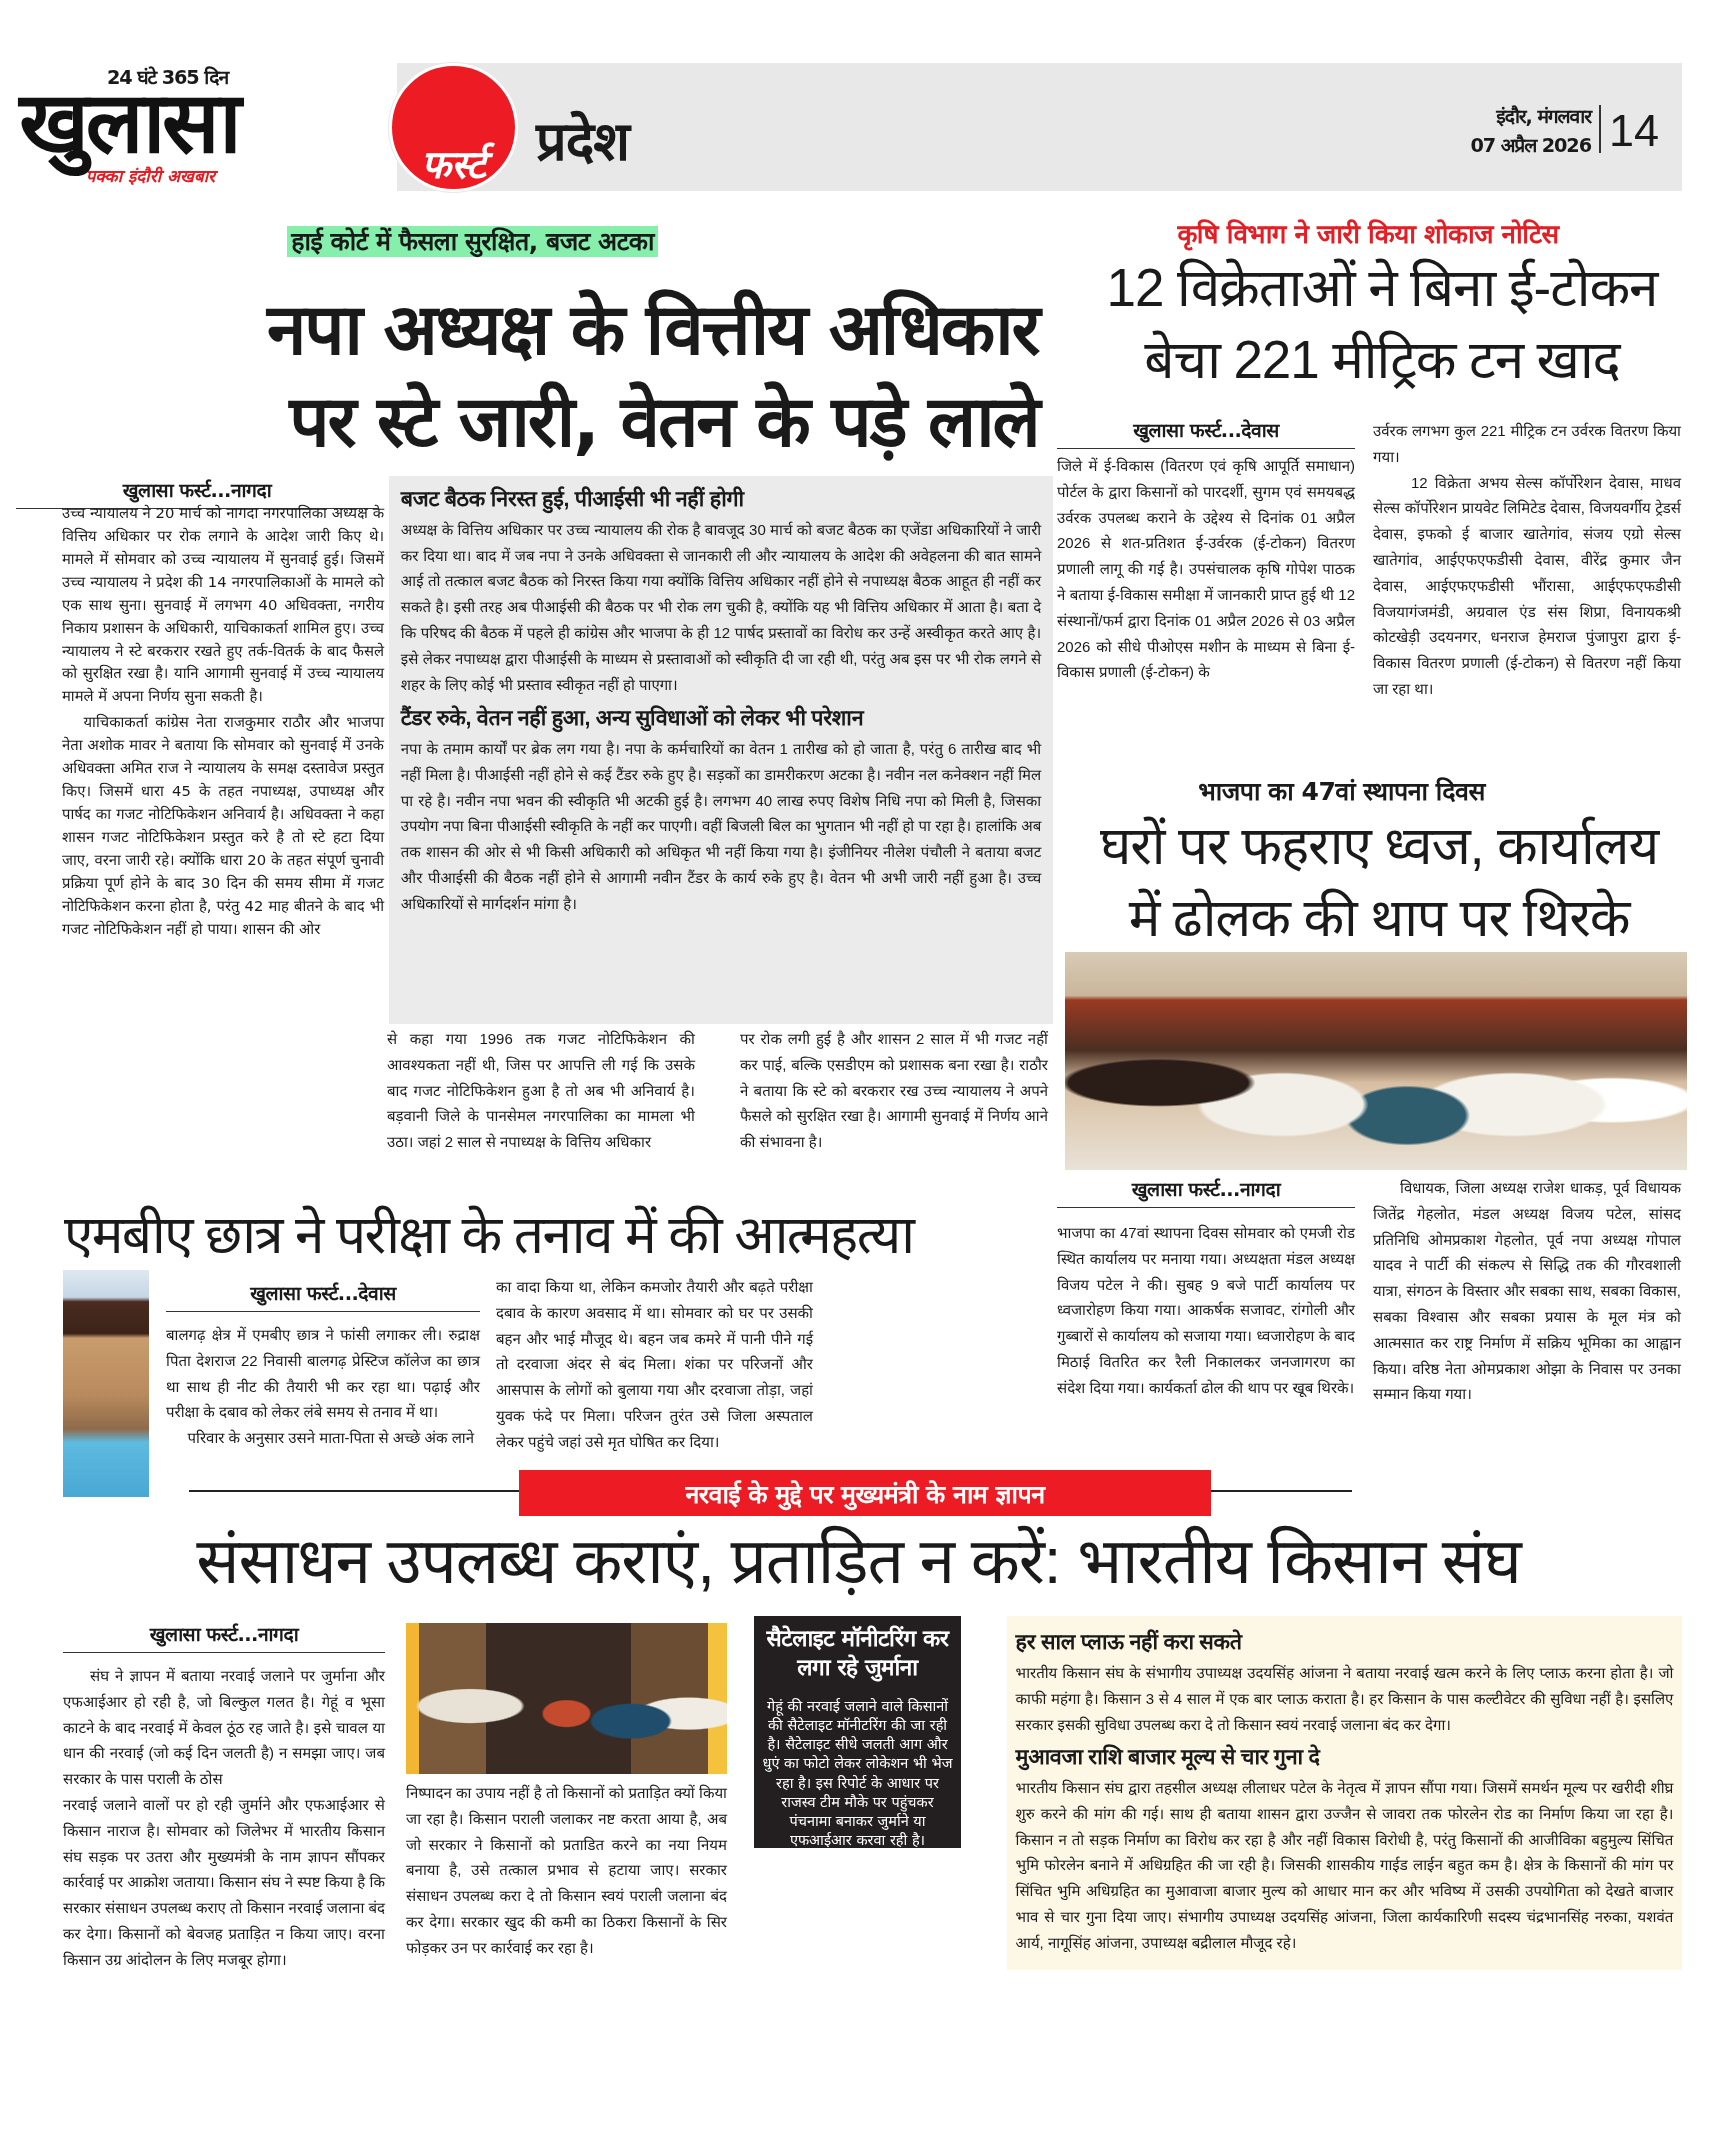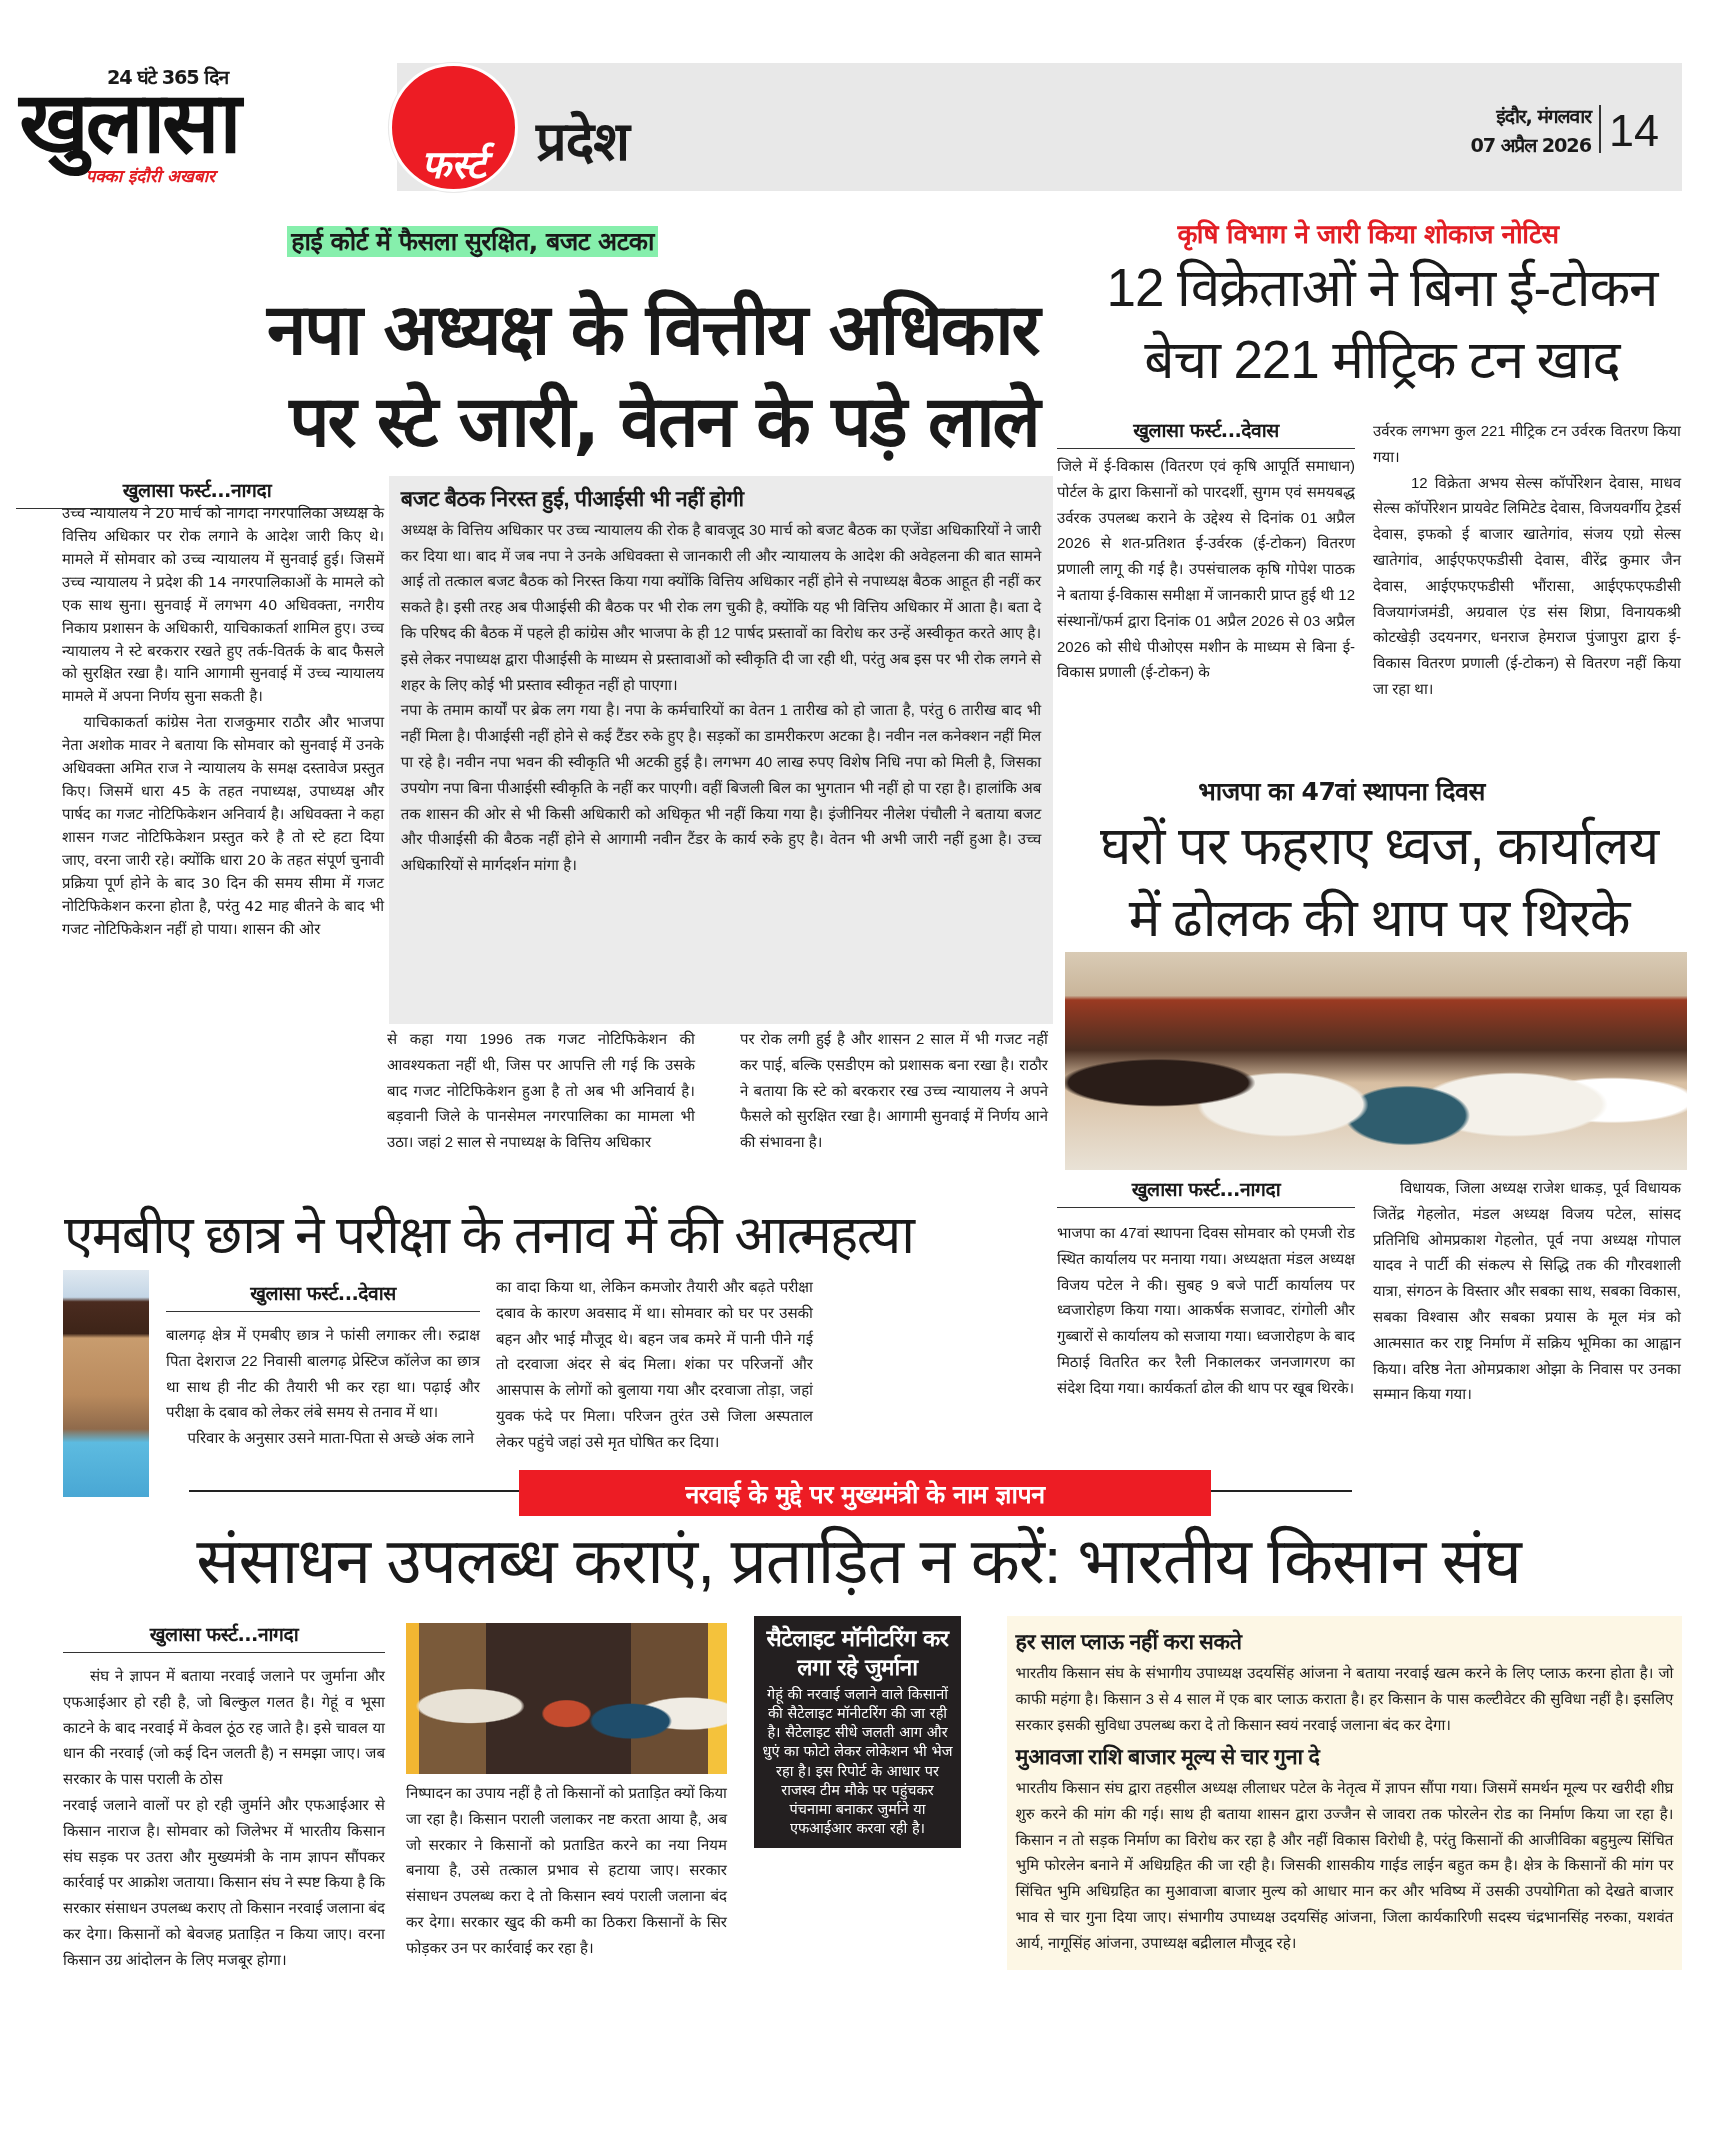--- a/index.html
+++ b/index.html
@@ -48,21 +48,21 @@
      linear-gradient(180deg,#d9cbb5 0%, #c9b59a 20%, #9b3a22 22%, #4a2f22 45%, #d8bfa2 60%, #e9e2d6 100%); }
   #photo-bks { left: 406px; top: 1623px; width: 321px; height: 151px; background:
      radial-gradient(ellipse at 20% 55%, #e8e2d6 0 14%, transparent 15%),
      radial-gradient(ellipse at 50% 60%, #c44b2e 0 10%, transparent 11%),
      radial-gradient(ellipse at 70% 65%, #1f4d6b 0 12%, transparent 13%),
      radial-gradient(ellipse at 88% 60%, #f0ece4 0 12%, transparent 13%),
      linear-gradient(90deg,#f2b632 0 4%, #7a5a3a 4% 25%, #3a2a24 25% 70%, #6b4d33 70% 94%, #f4c23c 94%),
      #8c6a4c; }
 
   #sat-box { left: 754px; top: 1616px; width: 207px; height: 232px; background: #231f20; color: #fff; padding: 7.5px 7.5px; text-align: center; }
-  #sat-box h3 { font: 700 22.5px/1.3 "DejaVu Sans", sans-serif; letter-spacing: -0.5px; margin-bottom: 3px; }
+  #sat-box h3 { font: 700 22.5px/1.3 "DejaVu Sans", sans-serif; letter-spacing: -0.5px; margin-bottom: 15px; }
   #sat-box p { font: 400 14.5px/1.32 "DejaVu Sans", sans-serif; }
 
   #cream-box { left: 991px; top: 1616px; width: 675px; height: 182px; background: #fdf7e5; padding: 13px 8.6px; }
   #cream-box.full { height: 354px; margin-left: 16px; }
 
   #red-banner { left: 519px; top: 1470px; width: 692px; height: 46px; background: #ed1c24; color: #fff; font: 700 25px "DejaVu Sans", sans-serif; display: flex; align-items: center; justify-content: center; letter-spacing: -0.5px; }
   .banner-rule { top: 1490px; height: 1.6px; background: #222; }
 </style>
 </head>
 <body>
@@ -90,20 +90,21 @@
 <div class="abs byline" style="left:16px; top:476px; width:362px;">खुलासा फर्स्ट...नागदा</div>
 <div class="abs body-txt" style="left:62px; top:502px; width:322px;">
   <p>उच्च न्यायालय ने 20 मार्च को नागदा नगरपालिका अध्यक्ष के वित्तिय अधिकार पर रोक लगाने के आदेश जारी किए थे। मामले में सोमवार को उच्च न्यायालय में सुनवाई हुई। जिसमें उच्च न्यायालय ने प्रदेश की 14 नगरपालिकाओं के मामले को एक साथ सुना। सुनवाई में लगभग 40 अधिवक्ता, नगरीय निकाय प्रशासन के अधिकारी, याचिकाकर्ता शामिल हुए। उच्च न्यायालय ने स्टे बरकरार रखते हुए तर्क-वितर्क के बाद फैसले को सुरक्षित रखा है। यानि आगामी सुनवाई में उच्च न्यायालय मामले में अपना निर्णय सुना सकती है।</p>
   <p class="indent">याचिकाकर्ता कांग्रेस नेता राजकुमार राठौर और भाजपा नेता अशोक मावर ने बताया कि सोमवार को सुनवाई में उनके अधिवक्ता अमित राज ने न्यायालय के समक्ष दस्तावेज प्रस्तुत किए। जिसमें धारा 45 के तहत नपाध्यक्ष, उपाध्यक्ष और पार्षद का गजट नोटिफिकेशन अनिवार्य है। अधिवक्ता ने कहा शासन गजट नोटिफिकेशन प्रस्तुत करे है तो स्टे हटा दिया जाए, वरना जारी रहे। क्योंकि धारा 20 के तहत संपूर्ण चुनावी प्रक्रिया पूर्ण होने के बाद 30 दिन की समय सीमा में गजट नोटिफिकेशन करना होता है, परंतु 42 माह बीतने के बाद भी गजट नोटिफिकेशन नहीं हो पाया। शासन की ओर</p>
 </div>
 
 <div class="abs" id="grey-box">
   <div class="cond">
     <h3>बजट बैठक निरस्त हुई, पीआईसी भी नहीं होगी</h3>
     <p>अध्यक्ष के वित्तिय अधिकार पर उच्च न्यायालय की रोक है बावजूद 30 मार्च को बजट बैठक का एजेंडा अधिकारियों ने जारी कर दिया था। बाद में जब नपा ने उनके अधिवक्ता से जानकारी ली और न्यायालय के आदेश की अवेहलना की बात सामने आई तो तत्काल बजट बैठक को निरस्त किया गया क्योंकि वित्तिय अधिकार नहीं होने से नपाध्यक्ष बैठक आहूत ही नहीं कर सकते है। इसी तरह अब पीआईसी की बैठक पर भी रोक लग चुकी है, क्योंकि यह भी वित्तिय अधिकार में आता है। बता दे कि परिषद की बैठक में पहले ही कांग्रेस और भाजपा के ही 12 पार्षद प्रस्तावों का विरोध कर उन्हें अस्वीकृत करते आए है। इसे लेकर नपाध्यक्ष द्वारा पीआईसी के माध्यम से प्रस्तावाओं को स्वीकृति दी जा रही थी, परंतु अब इस पर भी रोक लगने से शहर के लिए कोई भी प्रस्ताव स्वीकृत नहीं हो पाएगा।</p>
+    <h3 style="margin-top:7.5px;">टैंडर रुके, वेतन नहीं हुआ, अन्य सुविधाओं को लेकर भी परेशान</h3>
     <p>नपा के तमाम कार्यों पर ब्रेक लग गया है। नपा के कर्मचारियों का वेतन 1 तारीख को हो जाता है, परंतु 6 तारीख बाद भी नहीं मिला है। पीआईसी नहीं होने से कई टैंडर रुके हुए है। सड़कों का डामरीकरण अटका है। नवीन नल कनेक्शन नहीं मिल पा रहे है। नवीन नपा भवन की स्वीकृति भी अटकी हुई है। लगभग 40 लाख रुपए विशेष निधि नपा को मिली है, जिसका उपयोग नपा बिना पीआईसी स्वीकृति के नहीं कर पाएगी। वहीं बिजली बिल का भुगतान भी नहीं हो पा रहा है। हालांकि अब तक शासन की ओर से भी किसी अधिकारी को अधिकृत भी नहीं किया गया है। इंजीनियर नीलेश पंचौली ने बताया बजट और पीआईसी की बैठक नहीं होने से आगामी नवीन टैंडर के कार्य रुके हुए है। वेतन भी अभी जारी नहीं हुआ है। उच्च अधिकारियों से मार्गदर्शन मांगा है।</p>
   </div>
 </div>
 <div class="abs cond" style="left:387px; top:1026px; width:308px;">से कहा गया 1996 तक गजट नोटिफिकेशन की आवश्यकता नहीं थी, जिस पर आपत्ति ली गई कि उसके बाद गजट नोटिफिकेशन हुआ है तो अब भी अनिवार्य है। बड़वानी जिले के पानसेमल नगरपालिका का मामला भी उठा। जहां 2 साल से नपाध्यक्ष के वित्तिय अधिकार</div>
 <div class="abs cond" style="left:740px; top:1026px; width:308px;">पर रोक लगी हुई है और शासन 2 साल में भी गजट नहीं कर पाई, बल्कि एसडीएम को प्रशासक बना रखा है। राठौर ने बताया कि स्टे को बरकरार रख उच्च न्यायालय ने अपने फैसले को सुरक्षित रखा है। आगामी सुनवाई में निर्णय आने की संभावना है।</div>
 
 <div class="abs kicker-red" style="left:1073px; top:215px; width:590px; text-align:center;">कृषि विभाग ने जारी किया शोकाज नोटिस</div>
 <div class="abs hl-big" style="left:1068px; top:252px; width:628px; text-align:center;">
   <div>12 विक्रेताओं ने बिना ई-टोकन</div>
   <div>बेचा 221 मीट्रिक टन खाद</div>

